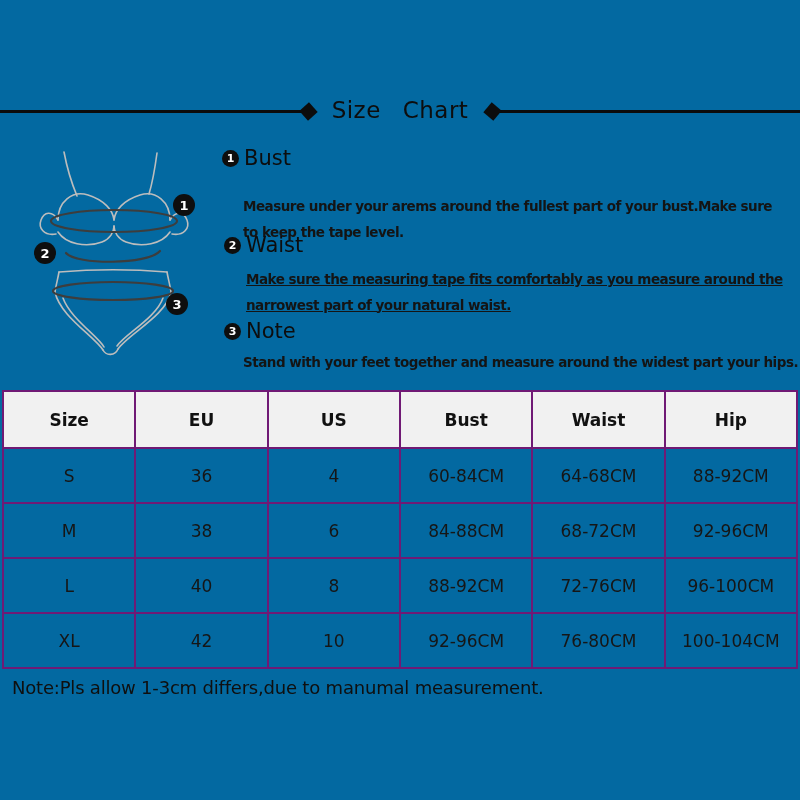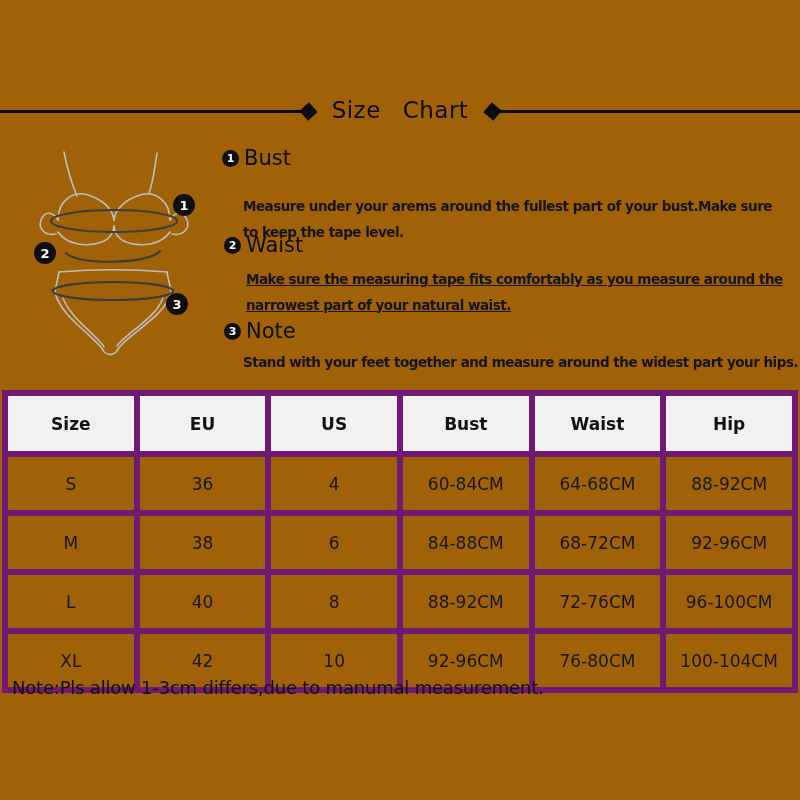--- a/index.html
+++ b/index.html
@@ -1,17 +1,17 @@
 <!DOCTYPE html>
 <html><head>
 <meta charset="utf-8">
 <style>
   html,body{margin:0;padding:0;background:#ffffff;}
   body{font-family:"DejaVu Sans",sans-serif;color:#111;}
-  #page{position:relative;width:800px;height:800px;background:#a16207;overflow:hidden;}
+  #page{position:relative;width:800px;height:800px;background:#0369a1;overflow:hidden;}
 
   
   .rule{position:absolute;height:3px;background:#0c0c0c;top:110px;}
   .rule.left{left:0;width:301px;}
   .rule.right{left:499px;width:301px;}
   .diamond{position:absolute;width:13px;height:13px;background:#0c0c0c;top:105px;transform:rotate(48deg);}
   .diamond.d-left{left:302px;}
   .diamond.d-right{left:486px;transform:rotate(40deg);}
   .page-title{position:absolute;top:97px;left:0;width:800px;text-align:center;
     font-size:23px;font-weight:500;letter-spacing:.5px;word-spacing:14px;color:#0d0d0d;}
@@ -29,21 +29,21 @@
   .step p{margin:0;font-size:13.5px;font-weight:700;letter-spacing:-0.5px;line-height:25.5px;color:#141414;}
   #step1{left:222px;top:146px;}
   #step1 p{margin:24px 0 0 21px;width:530px;}
   #step2{left:224px;top:233px;}
   #step2 p{margin:10px 0 0 22px;width:545px;text-decoration:underline;}
   #step3{left:224px;top:319px;}
   #step3 p{margin:7px 0 0 19px;width:590px;}
 
   
   table.size{position:absolute;left:2px;top:390px;width:796px;border-collapse:collapse;table-layout:fixed;}
-  table.size th,table.size td{border:6px solid #701a75;text-align:center;vertical-align:middle;}
+  table.size th,table.size td{border:2px solid #701a75;text-align:center;vertical-align:middle;}
   table.size th{height:53px;background:#f1f1f1;font-size:17px;font-weight:700;color:#111;}
   table.size td{height:51px;font-size:17px;font-weight:400;color:#161616;}
 
   .note{position:absolute;left:12px;top:677px;font-size:18px;font-weight:400;letter-spacing:-0.2px;color:#0f0f0f;}
 </style>
 </head>
 <body>
 
 <div id="page">
 

